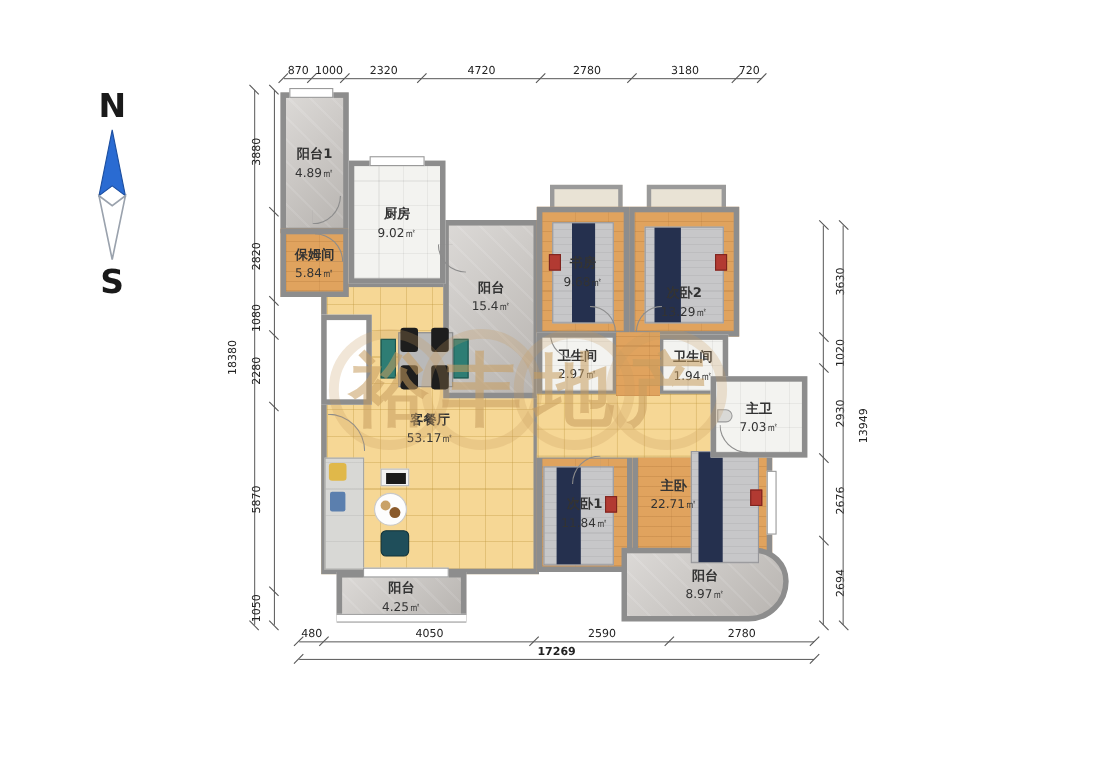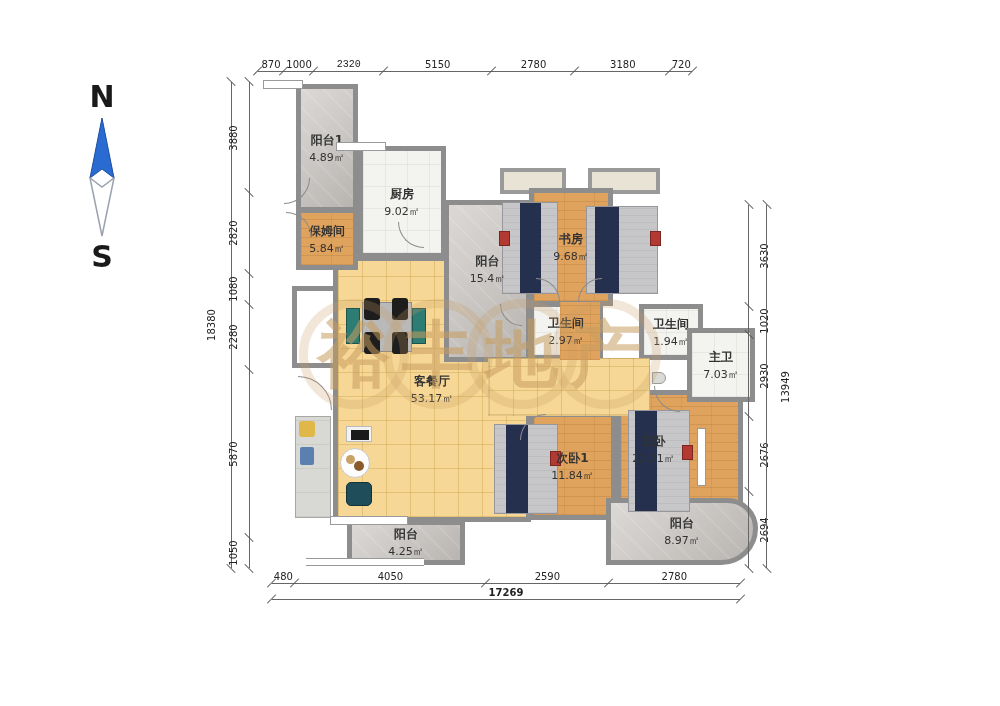--- a/index.html
+++ b/index.html
@@ -1,20 +1,20 @@
 <!DOCTYPE html>
 <html><head>
 <meta charset="utf-8">
 <style>
   html,body{margin:0;padding:0;background:#fff;}
   .stage{position:relative;width:1000px;height:706px;background:#fff;
          font-family:"DejaVu Sans","Liberation Sans",sans-serif;overflow:hidden;}
 
   
-  .room{position:absolute;box-sizing:border-box;border:5px solid #8d8d8d;margin-left:41px;}
+  .room{position:absolute;box-sizing:border-box;border:5px solid #8d8d8d;}
   .floor-wood{background-color:#e0a35e;
     background-image:repeating-linear-gradient(0deg,rgba(140,85,30,.18) 0 1px,transparent 1px 9px),
                      repeating-linear-gradient(90deg,rgba(140,85,30,.12) 0 1px,transparent 1px 30px);}
   .floor-tile-yellow{background-color:#f6d795;
     background-image:repeating-linear-gradient(0deg,rgba(190,150,60,.35) 0 1px,transparent 1px 24px),
                      repeating-linear-gradient(90deg,rgba(190,150,60,.35) 0 1px,transparent 1px 24px);}
   .floor-tile-grey{background-color:#c8c4c0;
     background-image:linear-gradient(135deg,rgba(255,255,255,.35),rgba(0,0,0,.08)),
                      repeating-linear-gradient(45deg,rgba(255,255,255,.12) 0 2px,transparent 2px 14px);}
   .floor-tile-white{background-color:#f3f3f0;
@@ -133,20 +133,26 @@
   <div class="bay" style="left:500px;top:168px;width:66px;height:26px;"></div>
   <div class="bay" style="left:588px;top:168px;width:72px;height:26px;"></div>
 
   <div class="room floor-wood" style="left:488px;top:188px;width:84px;height:118px;">
     <div class="rlabel">
         <div class="rname">书房</div>
       <div class="rarea">9.68㎡</div>
       </div>
   </div>
 
+  <div class="room floor-wood" style="left:572px;top:188px;width:100px;height:118px;">
+    <div class="rlabel" style="justify-content:flex-end;padding-bottom:10px;">
+      <div class="rname">次卧2</div>
+      <div class="rarea">13.29㎡</div>
+      </div>
+  </div>
 
   <div class="room floor-wood" style="left:488px;top:412px;width:87px;height:108px;">
     <div class="rlabel">
         <div class="rname">次卧1</div>
       <div class="rarea">11.84㎡</div>
       </div>
   </div>
 
   <div class="room floor-wood" style="left:575px;top:390px;width:127px;height:130px;">
     <div class="rlabel" style="justify-content:flex-start;padding-top:38px;padding-right:52px;">
@@ -162,21 +168,21 @@
       </div>
   </div>
 
   <div class="room floor-tile-white" style="left:598px;top:304px;width:64px;height:56px;">
     <div class="rlabel">
         <div class="rname">卫生间</div>
       <div class="rarea">1.94㎡</div>
       </div>
   </div>
 
-  <div class="room floor-tile-white" style="left:646px;top:328px;width:68px;height:74px;z-index:7;">
+  <div class="room floor-tile-white" style="left:646px;top:342px;width:88px;height:74px;z-index:7;">
     <div class="rlabel">
         <div class="rname">主卫</div>
       <div class="rarea">7.03㎡</div>
       </div>
   </div>
 
   <div class="room floor-tile-grey" style="left:306px;top:520px;width:118px;height:45px;">
     <div class="rlabel">
         <div class="rname">阳台</div>
       <div class="rarea">4.25㎡</div>
@@ -259,25 +265,25 @@
   </div>
 
 
   <div class="dim-h" style="left:258px;top:52px;width:434px;height:20px;">
     <div class="dseg" style="flex-grow:870;">
         <span>870</span>
       </div>
     <div class="dseg" style="flex-grow:1000;">
         <span>1000</span>
       </div>
-    <div class="dseg" style="flex-grow:2320;font-family:Liberation Mono, monospace;">
+    <div class="dseg" style="flex-grow:2320;">
         <span>2320</span>
       </div>
     <div class="dseg" style="flex-grow:3620;">
-        <span>5150</span>
+        <span>4720</span>
       </div>
     <div class="dseg" style="flex-grow:2780;">
         <span>2780</span>
       </div>
     <div class="dseg" style="flex-grow:3180;">
         <span>3180</span>
       </div>
     <div class="dseg" style="flex-grow:720;">
         <span>720</span>
       </div>

